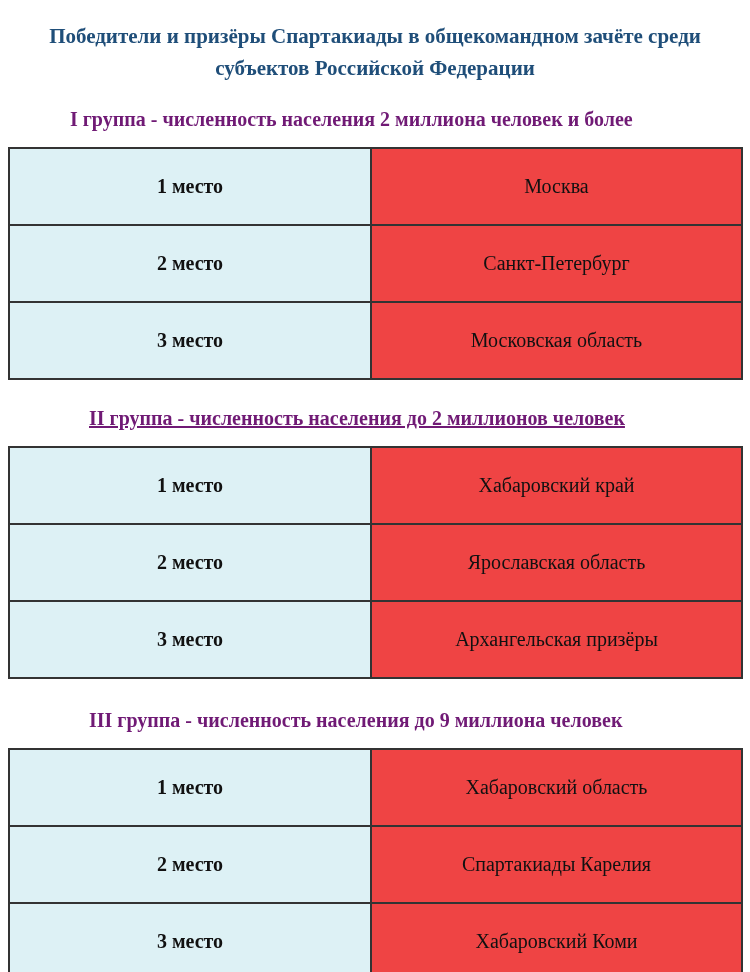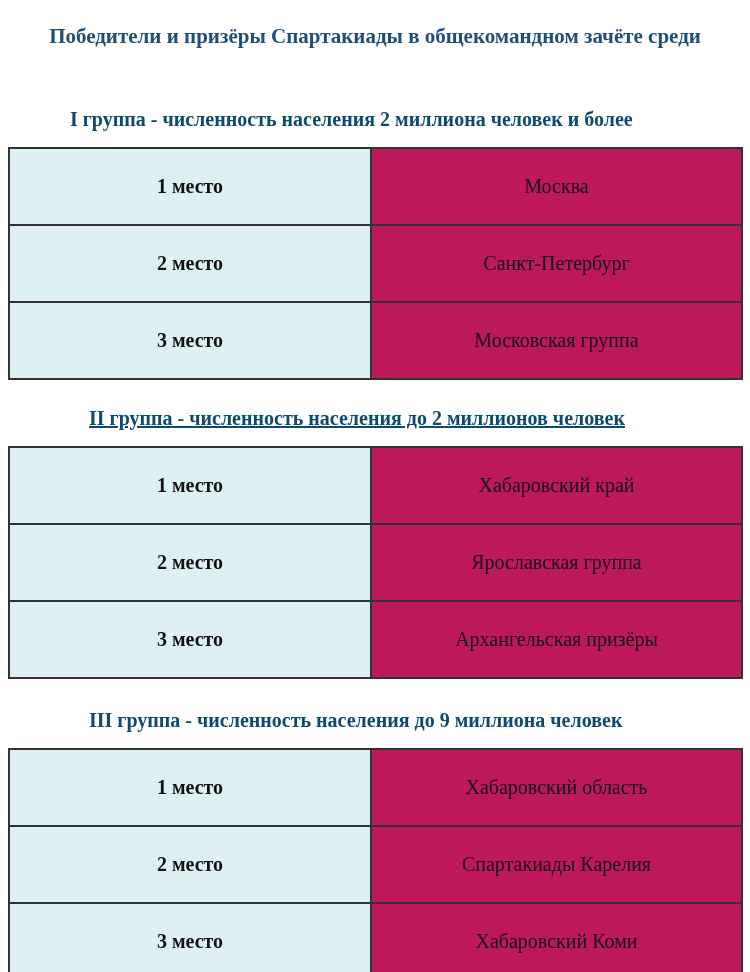--- a/index.html
+++ b/index.html
@@ -1,58 +1,59 @@
 <!DOCTYPE html>
 <html><head>
 <meta charset="utf-8">
 <style>
   html,body{margin:0;padding:0;background:#ffffff;}
   body{width:750px;height:972px;position:relative;overflow:hidden;font-family:"Liberation Serif",serif;}
   .title{position:absolute;left:0;top:4px;width:750px;text-align:center;color:#1f4e79;font-weight:bold;font-size:21px;line-height:32px;margin-top:16px;}
-  .group-title{position:absolute;color:#0c4a6e;font-weight:bold;font-size:20px;white-space:nowrap;}
+  .group-title{position:absolute;color:#701a75;font-weight:bold;font-size:20px;white-space:nowrap;}
   table{position:absolute;left:8px;width:735px;border-collapse:collapse;table-layout:fixed;}
   td{border:2px solid #333;height:69px;text-align:center;vertical-align:middle;font-size:20px;color:#111;padding:3px;font-family:Liberation Serif, serif;}
   td.place{background:#ddf1f5;font-weight:bold;width:354px;}
-  td.name{background:#be185d;}
+  td.name{background:#ef4444;}
 </style>
 </head>
 <body>
 
 <div class="title">
   <div>Победители и призёры Спартакиады в общекомандном зачёте среди</div>
+  <div>субъектов Российской Федерации</div>
 </div>
 
 <div class="group-title" style="left:70px;top:108px;">I группа - численность населения 2 миллиона человек и более</div>
 <table style="top:147px;">
   <tbody>
       <tr>
     <td class="place">1 место</td>
     <td class="name">Москва</td>
   </tr>
   <tr>
     <td class="place">2 место</td>
     <td class="name">Санкт-Петербург</td>
   </tr>
   <tr>
     <td class="place">3 место</td>
-    <td class="name">Московская группа</td>
+    <td class="name">Московская область</td>
   </tr>
 </tbody>
   </table>
 
 <div class="group-title" style="left:89px;top:407px;text-decoration:underline;">II группа - численность населения до 2 миллионов человек</div>
 <table style="top:446px;">
   <tbody>
       <tr>
     <td class="place">1 место</td>
     <td class="name">Хабаровский край</td>
   </tr>
   <tr>
     <td class="place">2 место</td>
-    <td class="name">Ярославская группа</td>
+    <td class="name">Ярославская область</td>
   </tr>
   <tr>
     <td class="place">3 место</td>
     <td class="name">Архангельская призёры</td>
   </tr>
 </tbody>
   </table>
 
 <div class="group-title" style="left:89px;top:709px;">III группа - численность населения до 9 миллиона человек</div>
 <table style="top:748px;">

